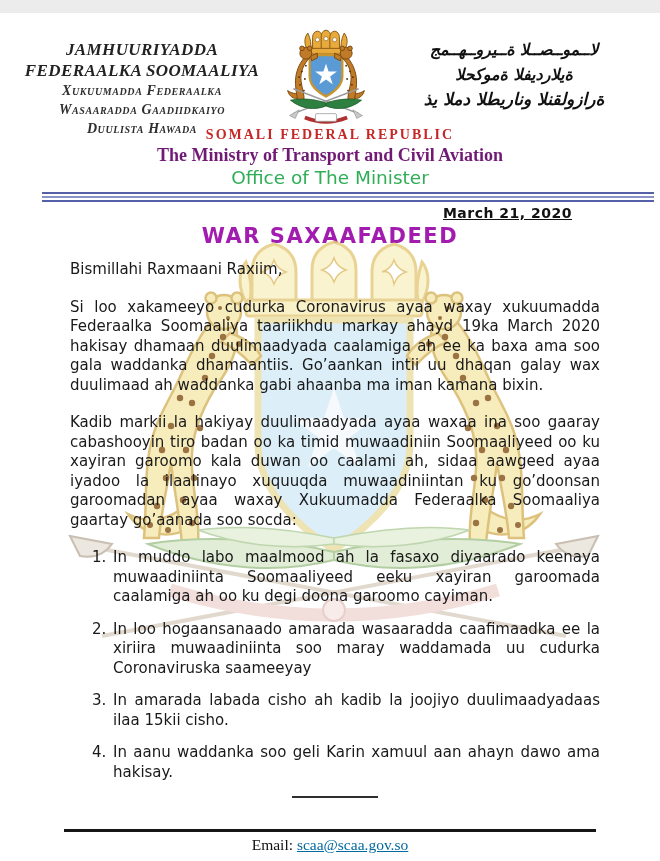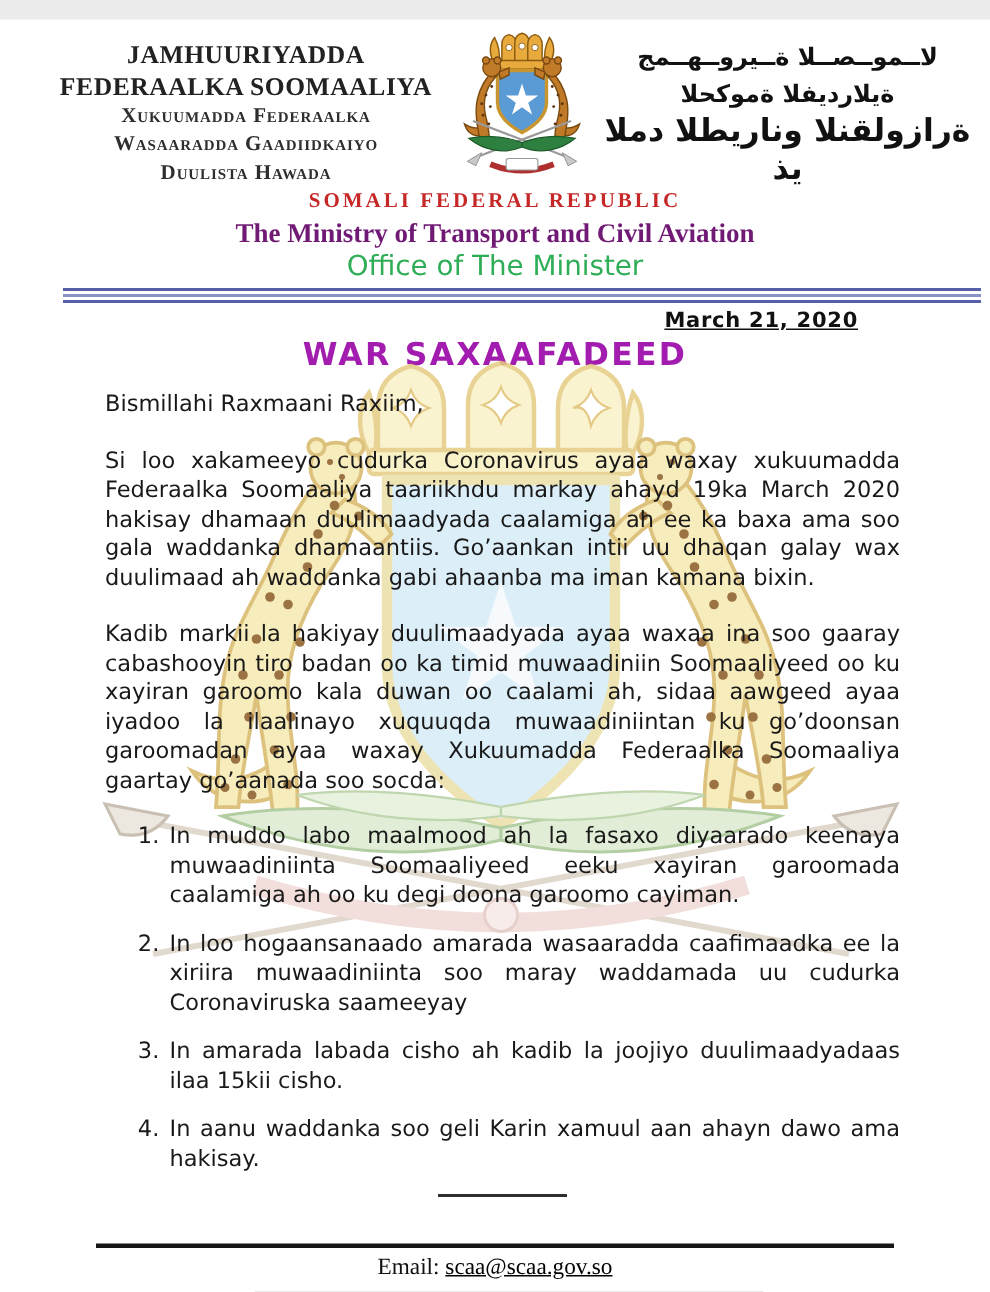--- a/index.html
+++ b/index.html
@@ -3,27 +3,27 @@
 <meta charset="utf-8">
 <style>
   html,body{margin:0;padding:0;background:#d8d8d8;}
   .page{
     position:relative;width:660px;height:861px;margin:0 auto;
     background:#ffffff;overflow:hidden;
     font-family:"DejaVu Sans","Liberation Sans",sans-serif;color:#1c1c1c;
   }
   .top-strip{height:13px;background:#ececec;}
   
-  .header{display:flex;align-items:flex-end;padding:16px 8px 0 30px;height:96px;}
+  .header{display:flex;align-items:flex-start;padding:16px 8px 0 8px;height:96px;font-style:italic;}
   .left-block{width:268px;text-align:center;padding-top:10px;color:#222;}
   .left-block .big{font-family:"Liberation Serif","DejaVu Serif",serif;font-weight:bold;font-size:17px;line-height:21px;letter-spacing:.4px;}
   .left-block .small{font-family:"Liberation Serif","DejaVu Serif",serif;font-weight:600;font-variant:small-caps;font-size:14px;line-height:19px;color:#2e2e2e;letter-spacing:.6px;}
   .emblem-wrap{width:100px;display:flex;justify-content:center;}
   .arabic-block{flex:1;direction:rtl;text-align:center;font-family:"DejaVu Sans",sans-serif;font-weight:bold;font-size:16px;line-height:25px;padding-top:8px;color:#111;}
-  .arabic-block .a3{font-size:21px;}
+  .arabic-block .a3{font-size:17px;}
   
   .center-lines{text-align:center;margin-top:2px;}
   .republic{font-family:"Liberation Serif","DejaVu Serif",serif;font-weight:bold;font-size:14px;letter-spacing:2px;color:#c62828;}
   .ministry{font-family:"Liberation Serif","DejaVu Serif",serif;font-weight:bold;font-size:18px;color:#701a75;margin-top:2px;}
   .office{font-family:"DejaVu Sans","Liberation Sans",sans-serif;font-weight:normal;font-size:18.5px;color:#2fae57;margin-top:1px;}
   
   .rule-double{margin:4px 6px 0 42px;height:6px;
     border-top:2px solid #5660a9;border-bottom:2px solid #5660a9;
     background:linear-gradient(to bottom,transparent 38%,#8b93c6 38%,#8b93c6 62%,transparent 62%);}
   .date-row{text-align:right;padding-right:88px;margin-top:1px;margin-left:36px;}
@@ -35,21 +35,21 @@
   .content{position:relative;z-index:1;margin:12px 60px 0 70px;font-size:15px;line-height:19.5px;text-align:justify;color:#191919;}
   .salutation{text-align:left;margin:0 0 18px 0;}
   .para{margin:0 0 18px 0;}
   ol.decisions{margin:0;padding-left:41px;}
   ol.decisions li{margin-bottom:13px;padding-left:2px;}
   .sig-line{width:86px;border-top:2px solid #2e2e2e;margin:14px auto 0;}
   
   .footer{margin-top:31px;}
   .footer-rule{border-top:3px solid #161616;margin:0 64px;}
   .footer-text{text-align:center;font-family:"Liberation Serif","DejaVu Serif",serif;font-size:15.5px;margin-top:4px;color:#111;}
-  .email-link{color:#000000;text-decoration:underline;cursor:pointer;}
+  .email-link{color:#0369a1;text-decoration:underline;cursor:pointer;}
 </style>
 </head>
 <body>
 
 <div class="page">
   <div class="top-strip"></div>
 
   <div class="header">
     <div class="left-block">
       <div class="big">JAMHUURIYADDA</div>

